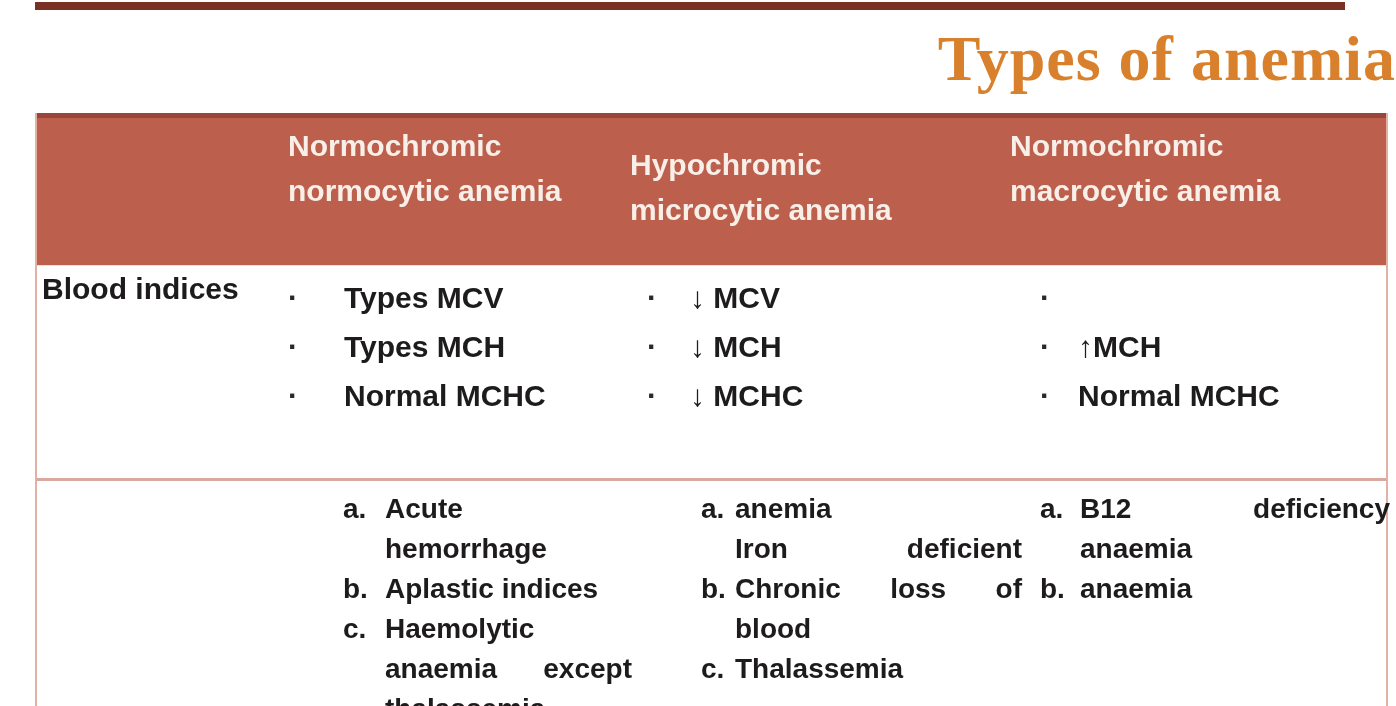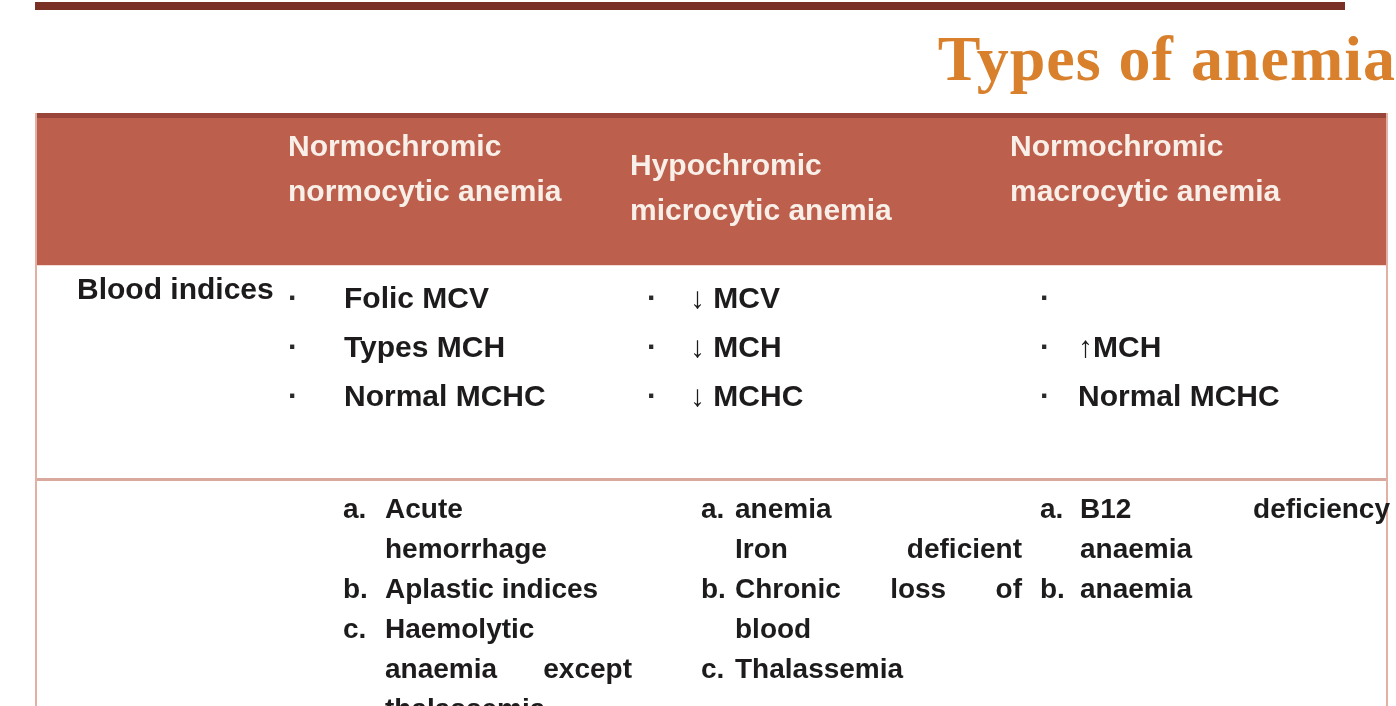--- a/index.html
+++ b/index.html
@@ -31,21 +31,21 @@
     color:#f8efe8; font-weight:bold; font-size:30px; line-height:45px;
   }
   .h1 { left:251px; width:355px; }
   .h2 { left:593px; width:370px;margin-top:19px; }
   .h3 { left:973px; width:350px; }
   .row { position:relative; }
   .row-indices { height:212px; border-top:1px solid #f2dcd5; }
   .row-causes  { height:230px; }
   .divider { height:3px; background:#d9a99d; }
   .rlabel { position:absolute; left:5px; font-weight:bold; font-size:30px; }
-  .row-indices .rlabel { top:6px;margin-left:35px; }
+  .row-indices .rlabel { top:6px; }
   .row-causes  .rlabel { top:16px; }
   .cell { position:absolute; top:0; }
   
   .row-indices .cell { top:7px; font-size:30px; font-weight:bold; }
   .row-indices .item { display:flex; line-height:49px; }
   .row-indices .m { text-align:left; color:#2a2829; }
   .row-indices .ci1 { left:251px; width:350px; }
   .row-indices .ci1 .m { width:56px; }
   .row-indices .ci2 { left:610px; width:380px; }
   .row-indices .ci2 .m { width:43px; }
@@ -80,21 +80,21 @@
 microcytic anemia</div>
       <div class="hcell h3">Normochromic
 macrocytic anemia</div>
     </div>
 
     <div class="row row-indices">
       <div class="rlabel">Blood indices</div>
       <div class="cell ci1">
           <div class="item">
             <span class="m">·</span>
-            <span class="t">Folic MCV</span>
+            <span class="t">Types MCV</span>
           </div>
           <div class="item">
             <span class="m">·</span>
             <span class="t">Types MCH</span>
           </div>
           <div class="item">
             <span class="m">·</span>
             <span class="t">Normal MCHC</span>
           </div>
         </div>

